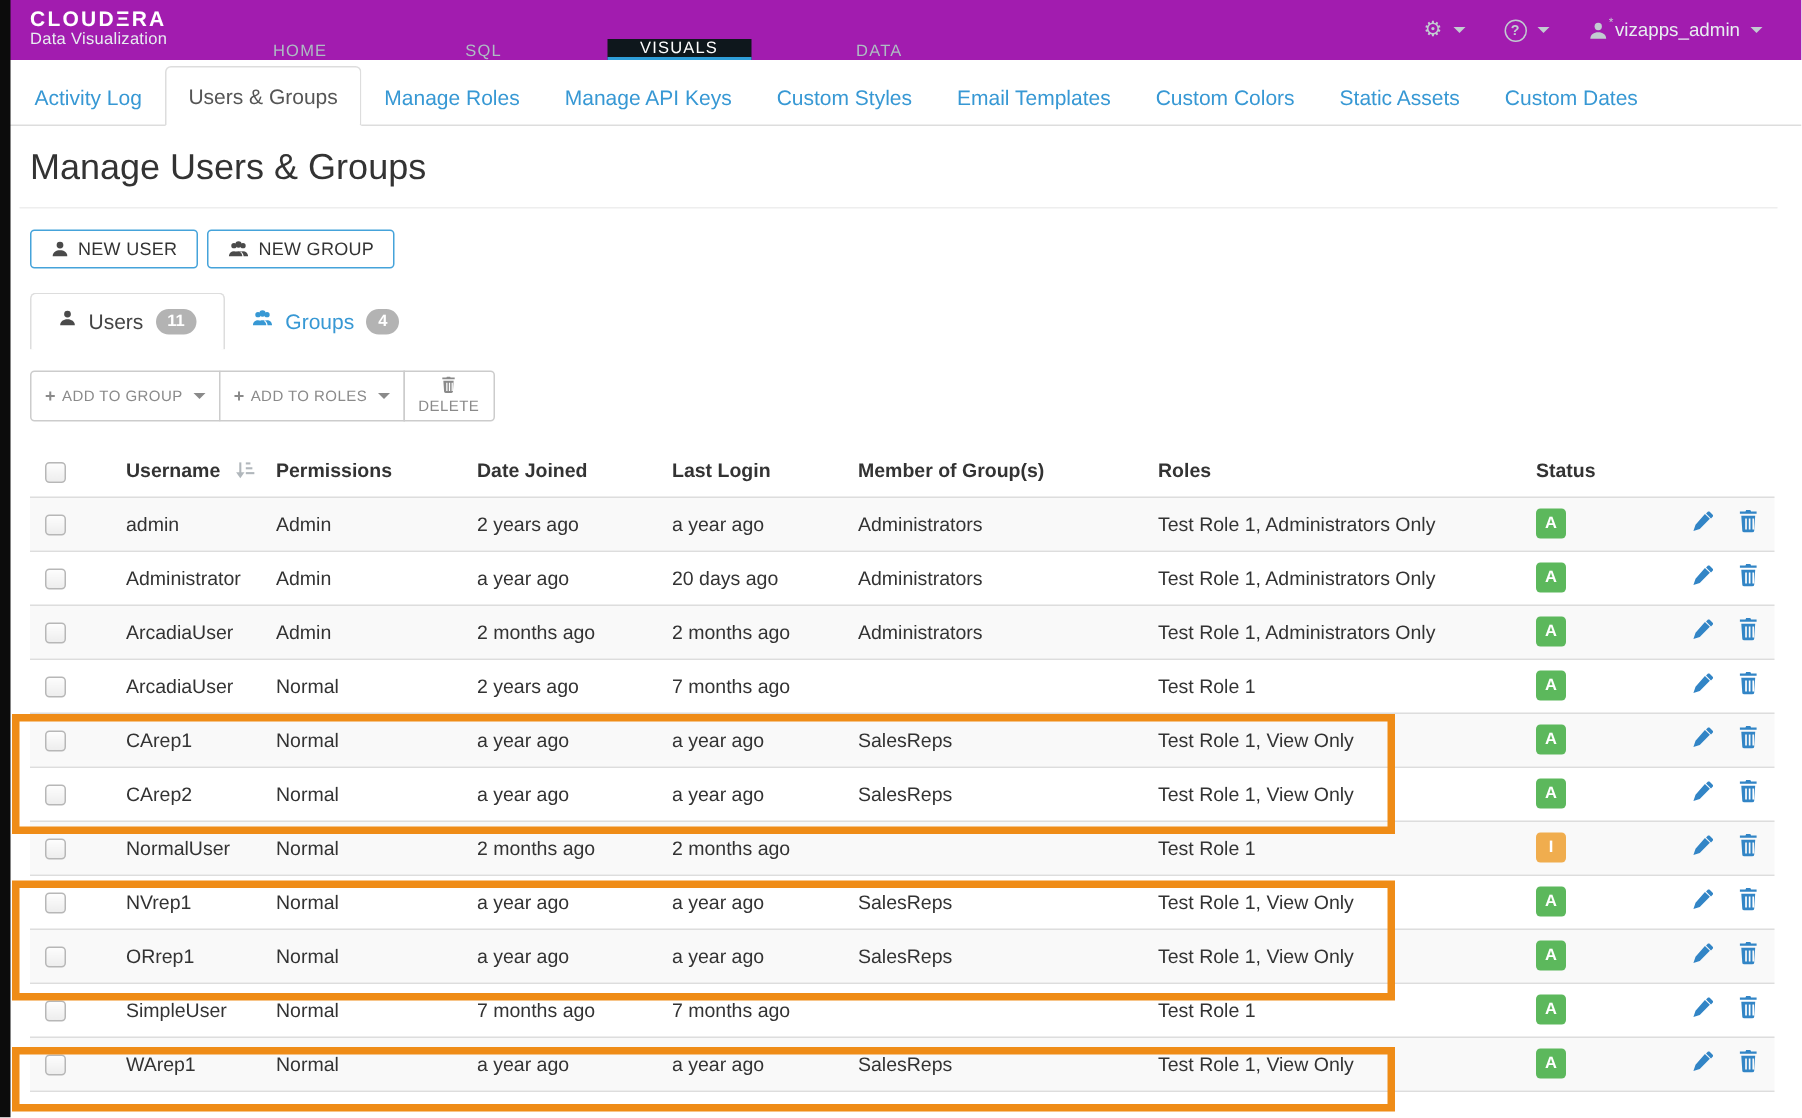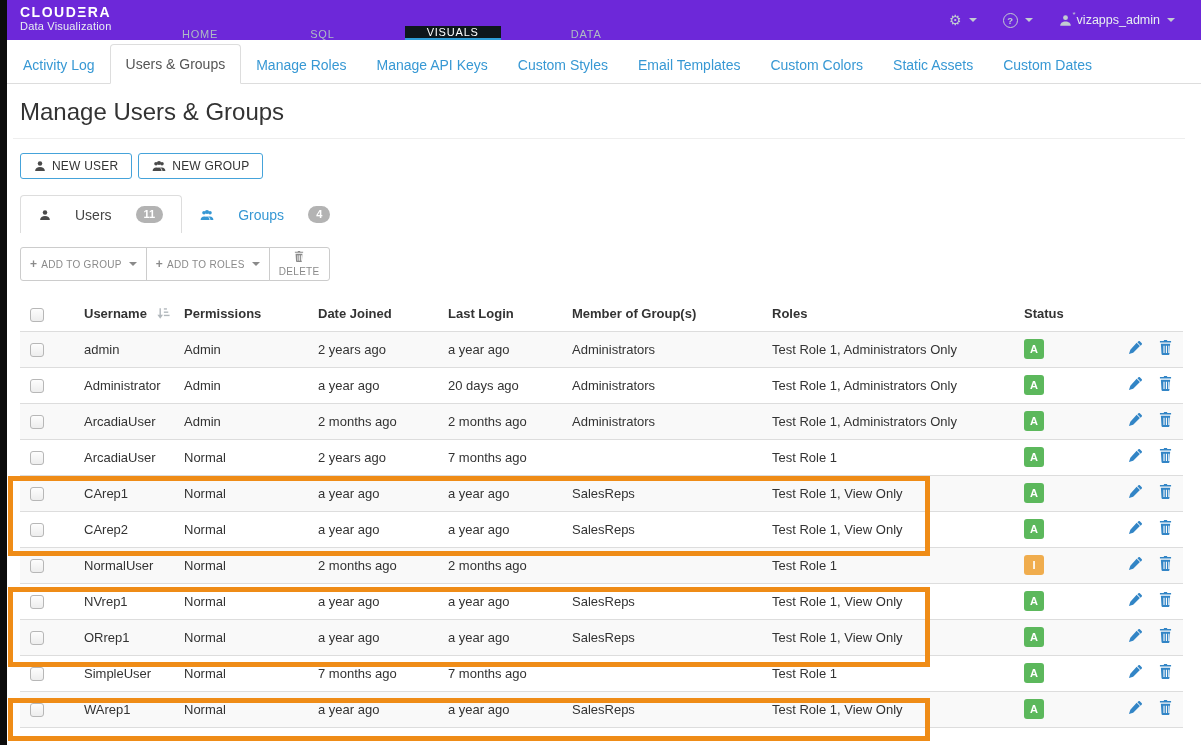--- a/index.html
+++ b/index.html
@@ -5,21 +5,21 @@
   * { box-sizing: border-box; }
   html,body { margin:0; padding:0; }
   body {
     width:1201px; height:745px; overflow:hidden;
     background:#fff; font-family:"Liberation Sans","DejaVu Sans",sans-serif;
     color:#333; position:relative;
   }
   .left-strip { position:absolute; left:0; top:0; bottom:0; width:7px; background:#0c0c0c; z-index:60; }
 
   
-  .topnav { height:40px; background:#6d28d9; display:flex; align-items:stretch; position:relative; z-index:40; }
+  .topnav { height:40px; background:#a21caf; display:flex; align-items:stretch; position:relative; z-index:40; }
   .brand { padding:5px 0 0 20px; width:160px; color:#fff; line-height:1.1; }
   .brand-l1 { font-weight:bold; font-size:14px; letter-spacing:1.5px; }
   .brand-l2 { font-size:11px; color:#e8eef1; letter-spacing:.2px; }
   .topnav-items { display:flex; align-items:flex-end;gap:48px; }
   .topnav-item { display:flex; align-items:center; padding:0 22px; font-size:11px;
     letter-spacing:.8px; color:#aebcc3; cursor:pointer; }
   .topnav-item.active { background:#0e171c; color:#fff; border-bottom:2px solid #2f9fd9; }
   .topnav-right { margin-left:auto; display:flex; align-items:center; gap:26px; padding-right:26px; color:#c2ccd1; }
   .nav-ctl { display:flex; align-items:center; gap:5px; font-size:12px; cursor:pointer; color:#c2ccd1; }
   .gear-glyph { font-family:"DejaVu Sans",sans-serif; font-size:14px; line-height:1; }
@@ -42,21 +42,21 @@
   .page-title { font-size:24px; font-weight:400; color:#333; margin:4px 0 0 7px; }
   .title-rule { border:none; border-top:1px solid #eee; margin:12px 0 0 0; }
 
   .create-row { display:flex; gap:6px; margin:14px 0 16px 7px; }
   .btn-create { display:inline-flex; align-items:center; gap:6px; background:#fff;
     border:1px solid #45a3da; border-radius:3px; padding:5px 13px; font-size:12px; color:#333;
     letter-spacing:.2px; cursor:pointer; }
   .btn-create svg { fill:#4a4a4a; }
 
   .entity-tabs { display:flex; align-items:flex-end; margin:16px 0 0 7px; }
-  .entity-tab { display:flex; align-items:center; gap:24px; padding:10px 18px; font-size:14px; cursor:pointer; }
+  .entity-tab { display:flex; align-items:flex-start; gap:8px; padding:10px 18px; font-size:14px; cursor:pointer; }
   .entity-tab.active { color:#444; border:1px solid #ddd; border-bottom:none; border-radius:4px 4px 0 0; background:#fff; cursor:default; }
   .entity-tab.active svg { fill:#4a4a4a; }
   .entity-tab.inactive { color:#3798d4; }
   .entity-tab.inactive svg { fill:#3798d4; }
   .count-badge { background:#b3b3b3; color:#fff; font-size:11px; font-weight:bold;
     border-radius:10px; padding:3px 8px; line-height:1; }
 
   .bulk-toolbar { display:flex; margin:14px 0 0 7px; }
   .btn-bulk { display:inline-flex; align-items:center; gap:4px; background:#fff; border:1px solid #ccc;
     padding:3px 9px; font-size:10px; color:#8a8a8a; letter-spacing:.3px; cursor:pointer; margin-left:-1px; }

